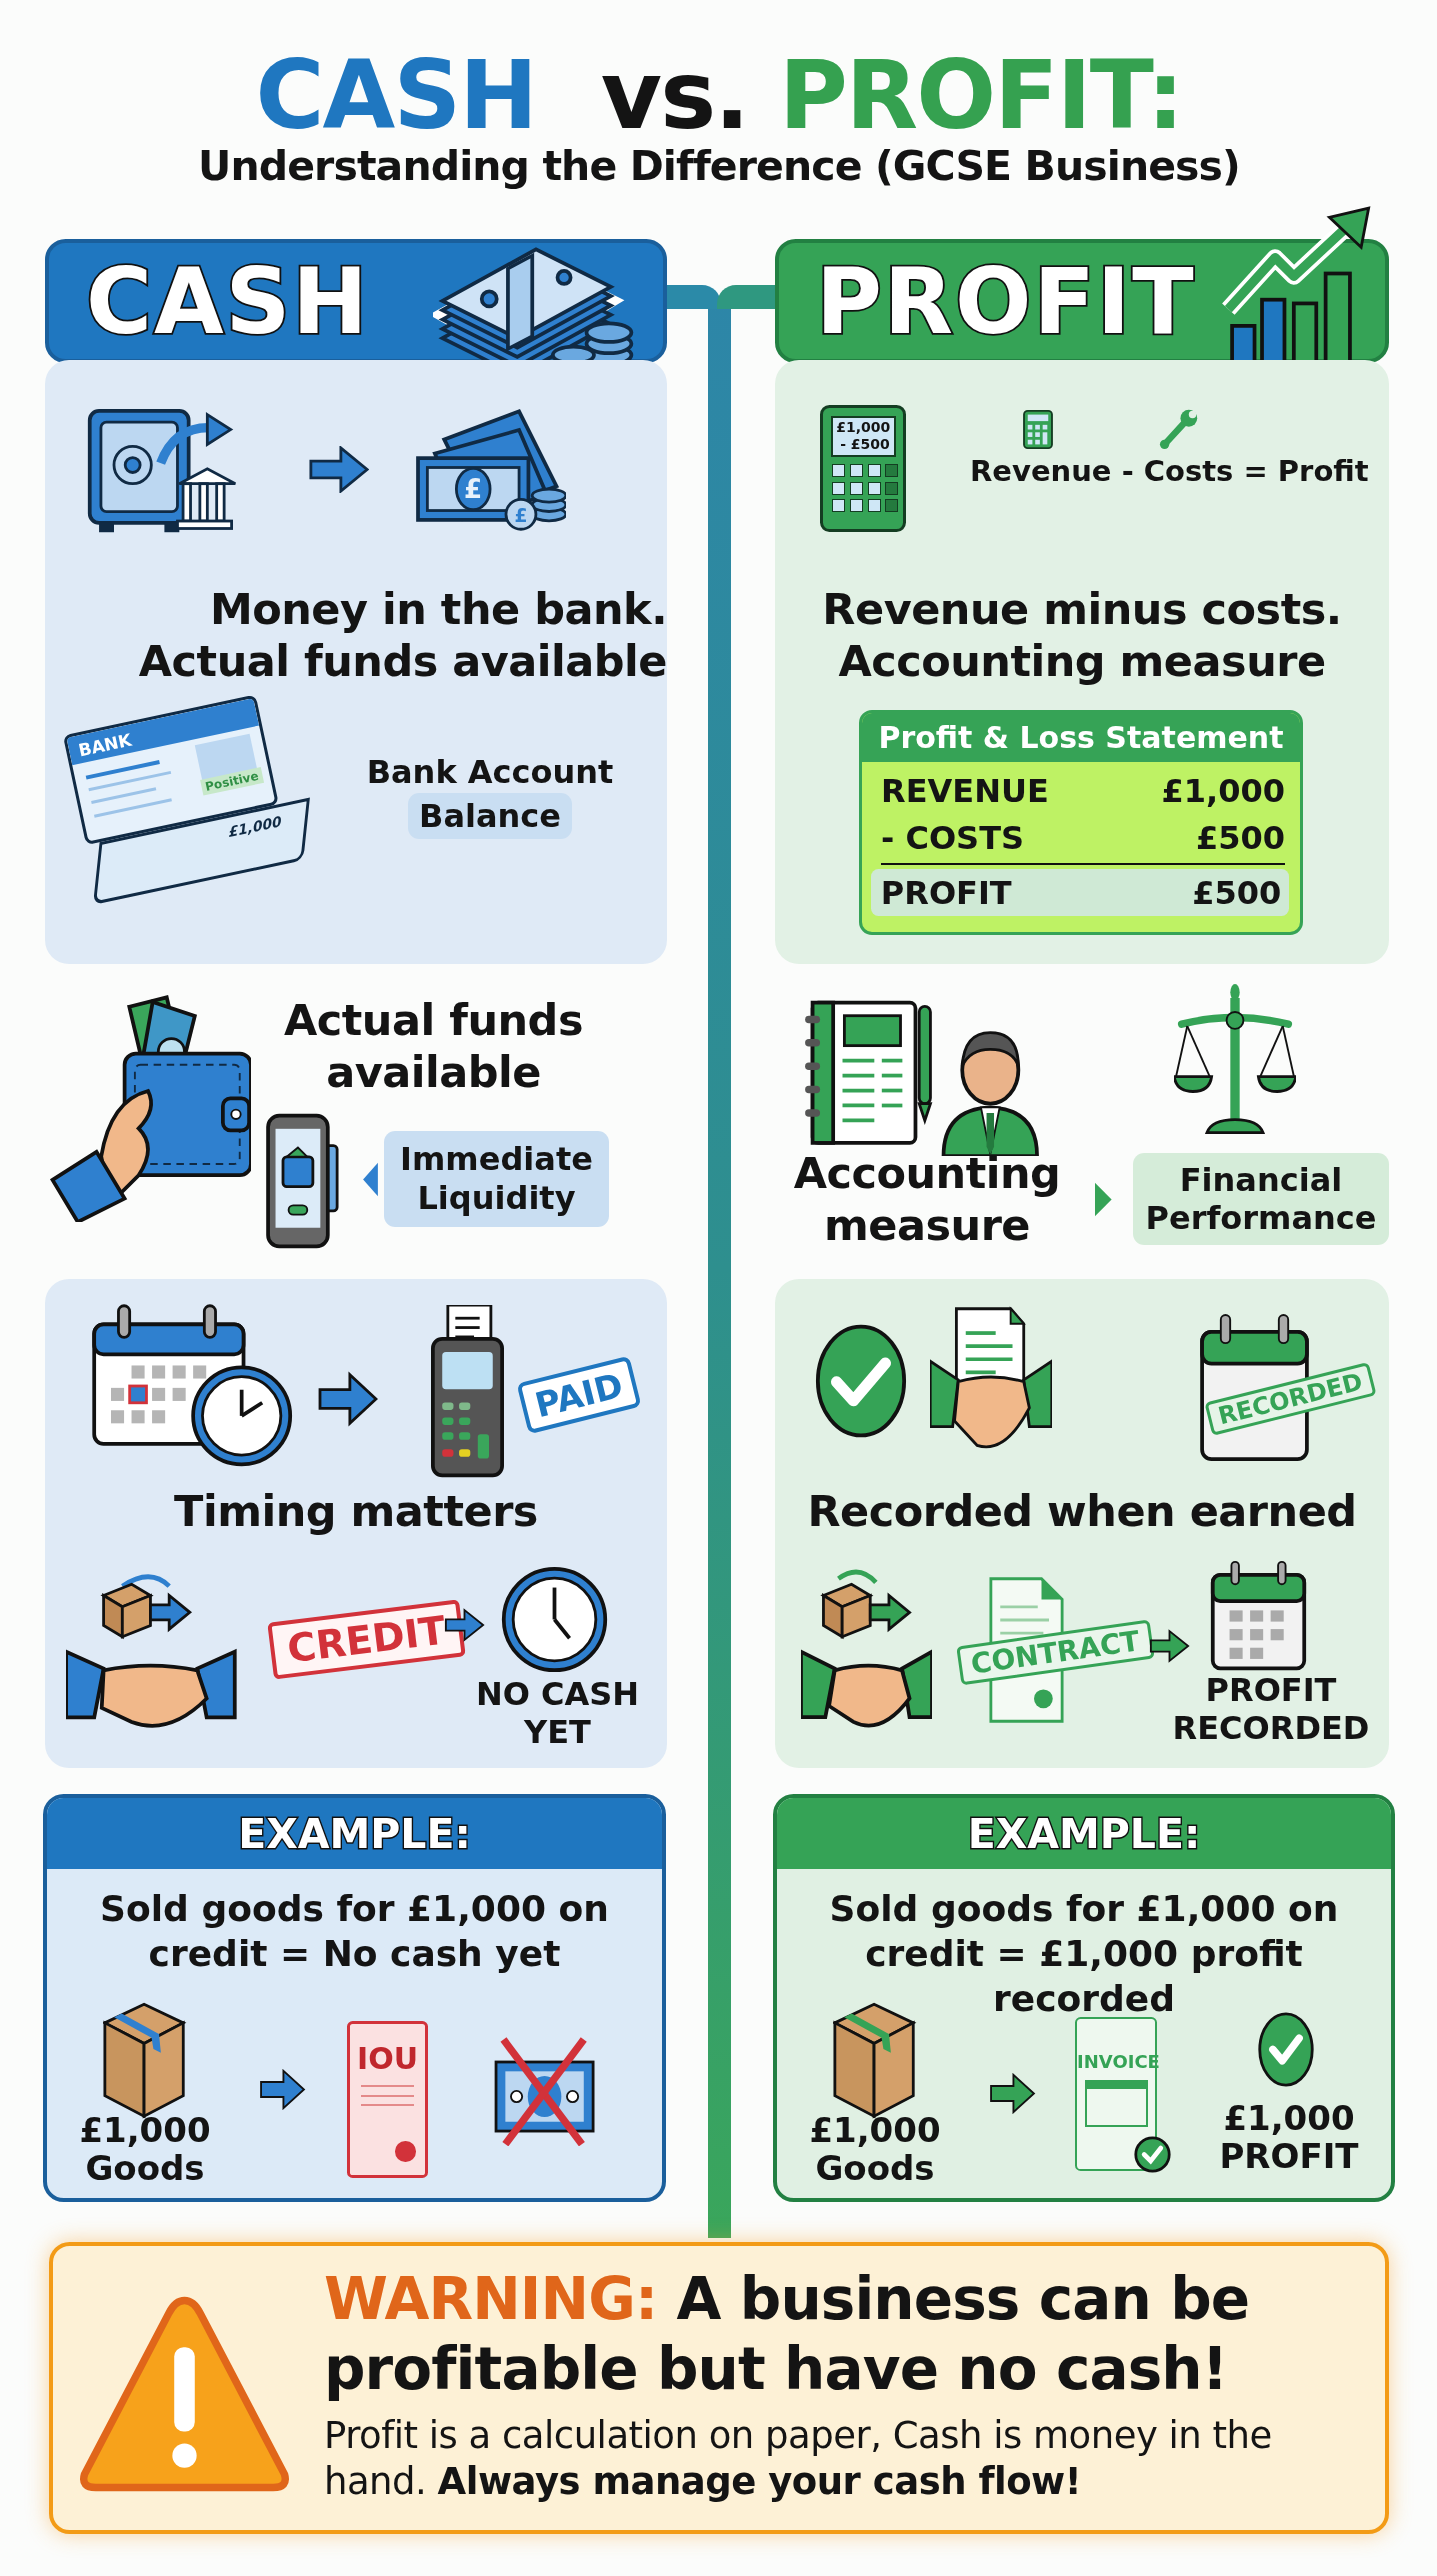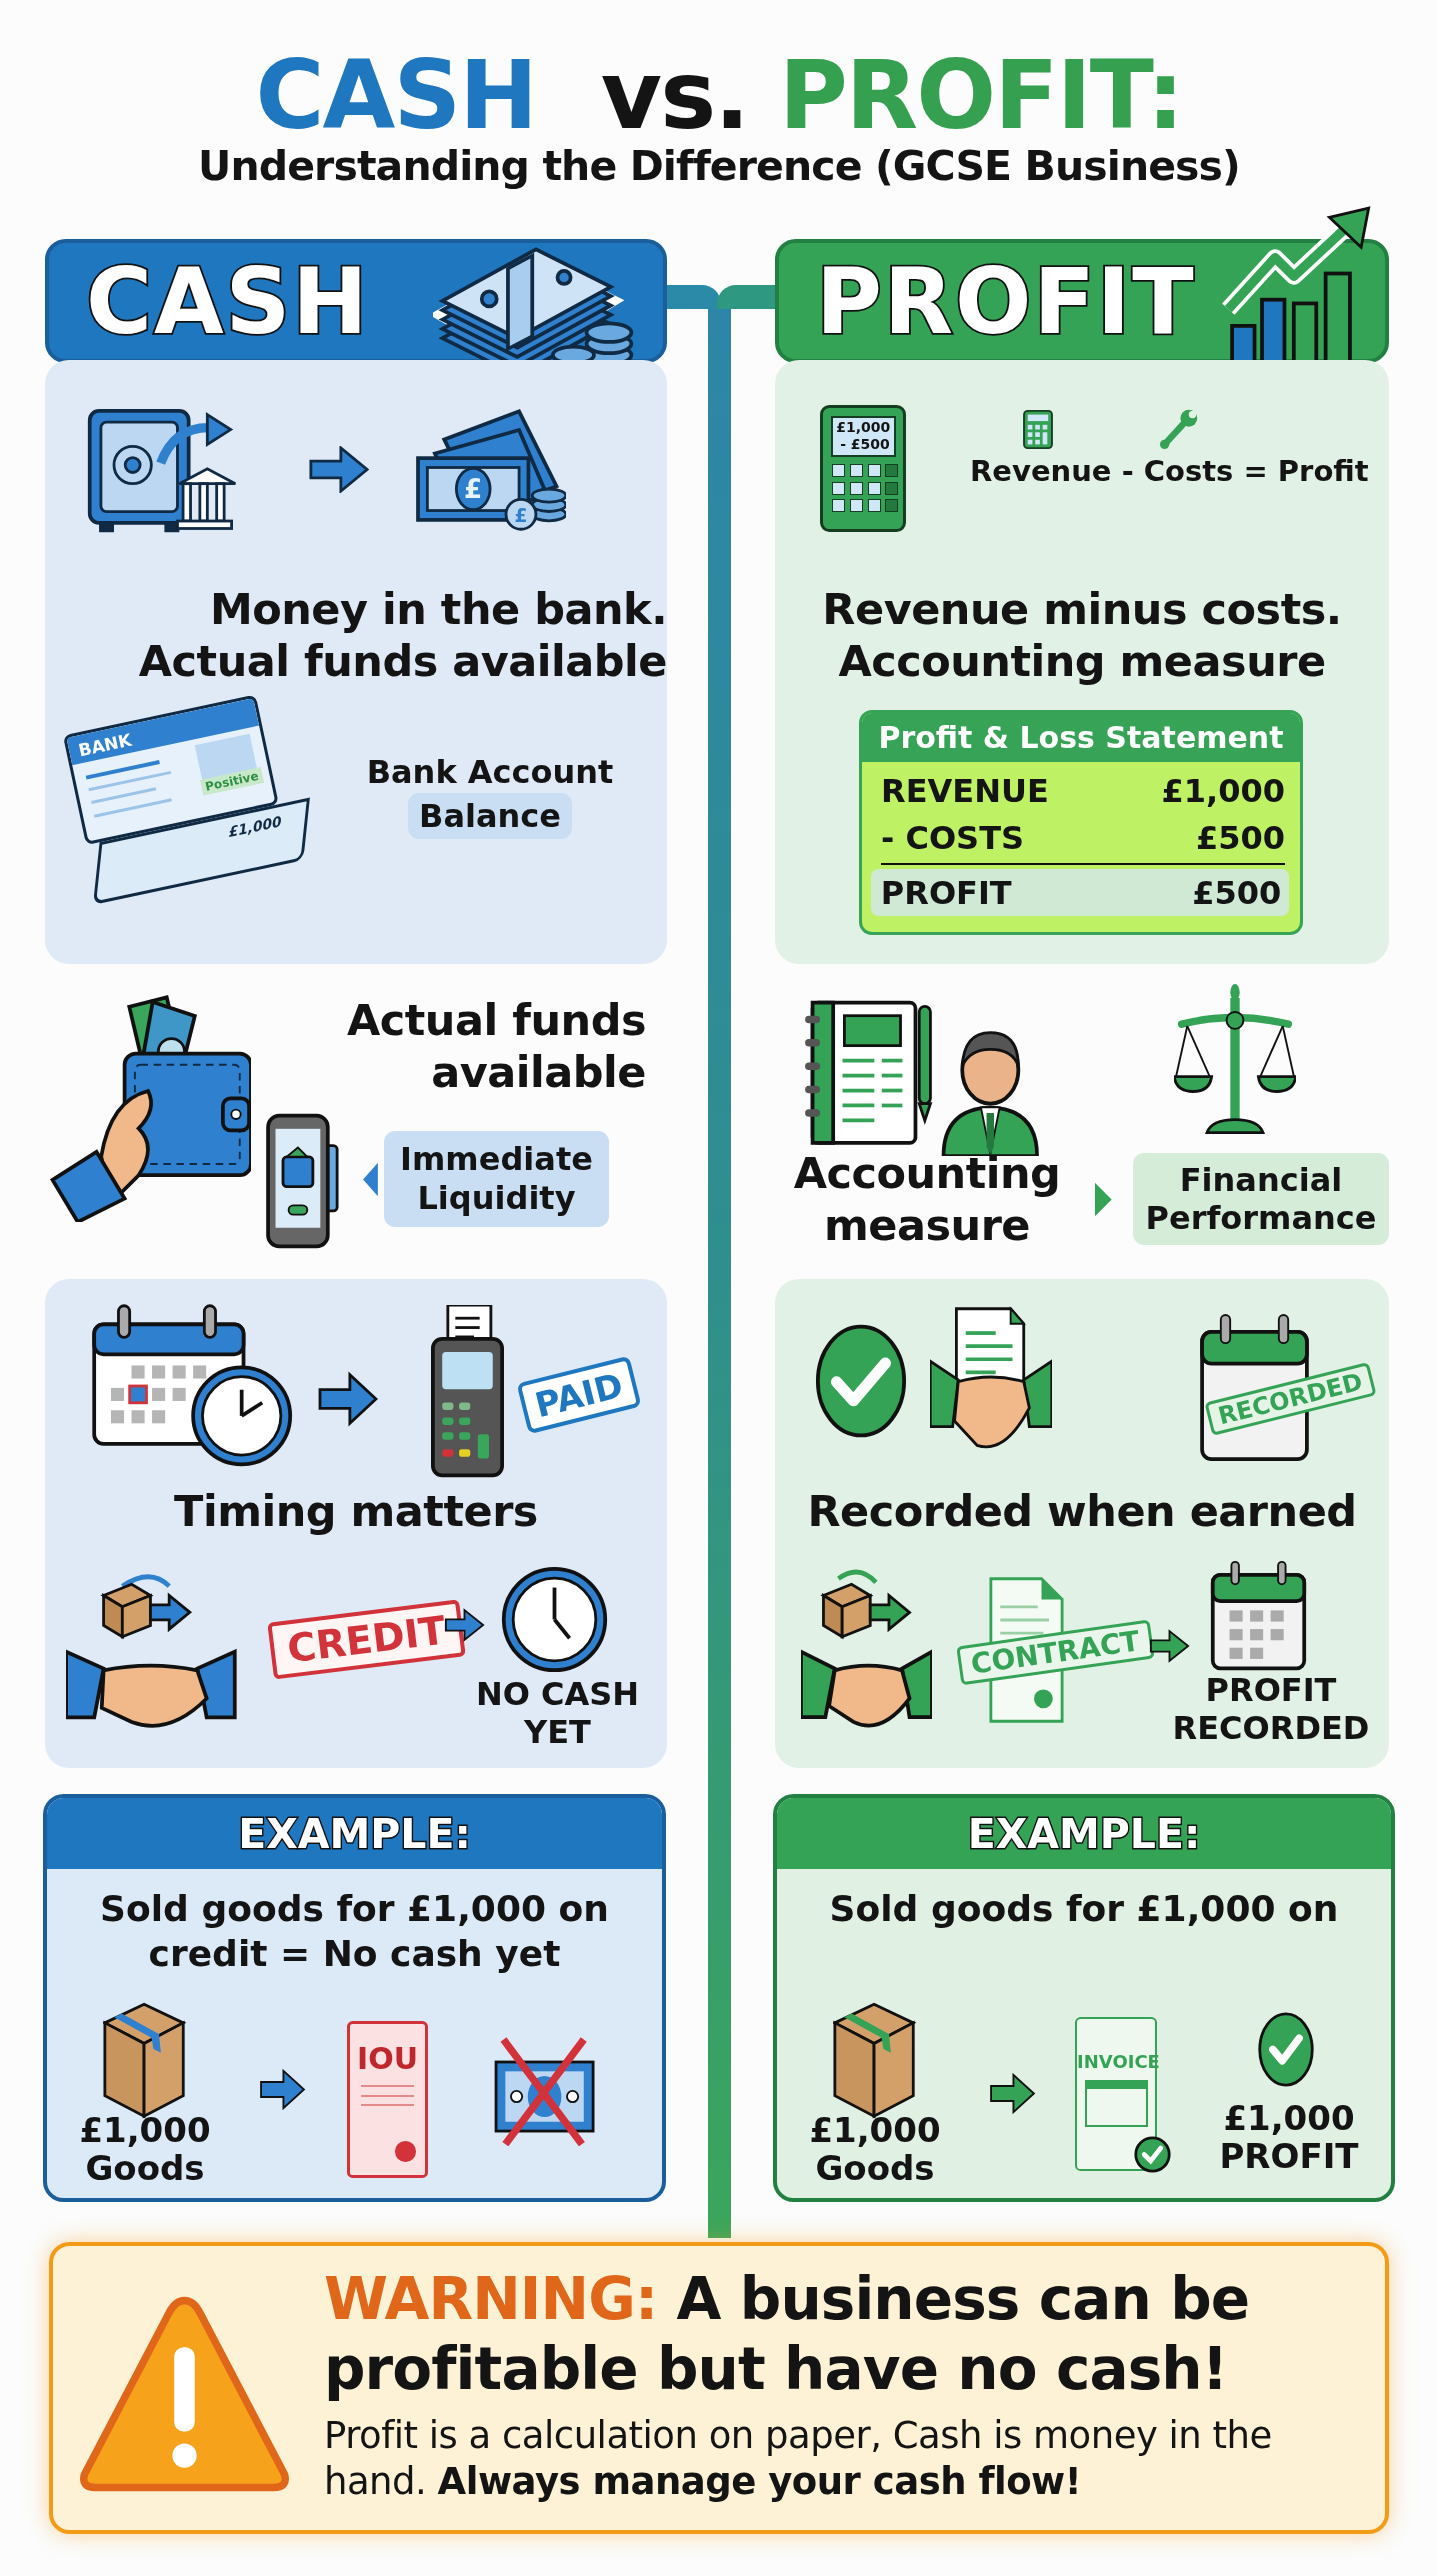--- a/index.html
+++ b/index.html
@@ -260,21 +260,21 @@
     <polygon points="115,15 160,30 140,110 100,100" fill="#3f97c7" stroke="#111" stroke-width="4"></polygon>
     <circle cx="135" cy="68" r="14" fill="#bde0ef" stroke="#111" stroke-width="3"></circle>
     <rect x="85" y="70" width="135" height="130" rx="12" fill="#2f80cf" stroke="#111" stroke-width="4"></rect>
     <rect x="96" y="82" width="112" height="106" rx="6" fill="none" stroke="#102a44" stroke-width="2" stroke-dasharray="8,6"></rect>
     <rect x="190" y="118" width="28" height="34" rx="8" fill="#2f80cf" stroke="#111" stroke-width="4"></rect>
     <circle cx="204" cy="135" r="5" fill="#fff" stroke="#111" stroke-width="2"></circle>
     <path d="M60 180 Q 70 120 110 110 Q 120 130 100 150 Q 120 170 100 200 L 70 230 Z" fill="#f1b88a" stroke="#111" stroke-width="4"></path>
     <polygon points="8,205 55,175 85,225 35,250" fill="#2f80cf" stroke="#111" stroke-width="4"></polygon>
   </svg>
 </span>
-<div class="abs big-text" style="left:253px; top:994px; width:393px;text-align:right;">
+<div class="abs big-text" style="left:237px; top:994px; width:393px;">
   <div>Actual funds</div>
   <div>available</div>
 </div>
 <span class="abs" style="left:264px; top:1112px;">
   <svg width="94" height="140" viewBox="0 0 100 150">
     <rect x="58" y="36" width="20" height="70" rx="4" fill="#6aa8e0" stroke="#111" stroke-width="3"></rect>
     <rect x="4" y="4" width="64" height="140" rx="12" fill="#666" stroke="#111" stroke-width="4"></rect>
     <rect x="12" y="18" width="48" height="106" fill="#dcebf8"></rect>
     <rect x="20" y="48" width="32" height="32" rx="4" fill="#2f80cf" stroke="#111" stroke-width="3"></rect>
     <polygon points="24,48 36,38 46,48" fill="#3aa65b" stroke="#111" stroke-width="2"></polygon>
@@ -564,20 +564,21 @@
       <line x1="10" y1="6" x2="94" y2="118" stroke="#d2323a" stroke-width="8"></line>
       <line x1="96" y1="6" x2="12" y2="118" stroke="#d2323a" stroke-width="8"></line>
     </svg>
   </span>
 </div>
 
 <div class="abs ex green">
   <div class="ex-head">EXAMPLE:</div>
   <div class="ex-body">
     <div>Sold goods for £1,000 on</div>
+    <div>credit = £1,000 profit recorded</div>
   </div>
   <span class="abs" style="left:56px; top:204px;">
     <svg width="84" height="122" viewBox="0 0 90 130">
         <polygon points="2,22 44,2 86,22 44,44" fill="#d4a06a" stroke="#111" stroke-width="3"></polygon>
         <polygon points="2,22 44,44 44,122 2,100" fill="#c8955e" stroke="#111" stroke-width="3"></polygon>
         <polygon points="44,44 86,22 86,100 44,122" fill="#d4a06a" stroke="#111" stroke-width="3"></polygon>
         <polygon points="20,12 60,34 62,54 54,50 52,38 12,16" fill="#35a356"></polygon>
       </svg>
   </span>
   <div class="abs mid-text" style="left:28px; top:313px; width:140px; font-size:34px; line-height:1.12;">

